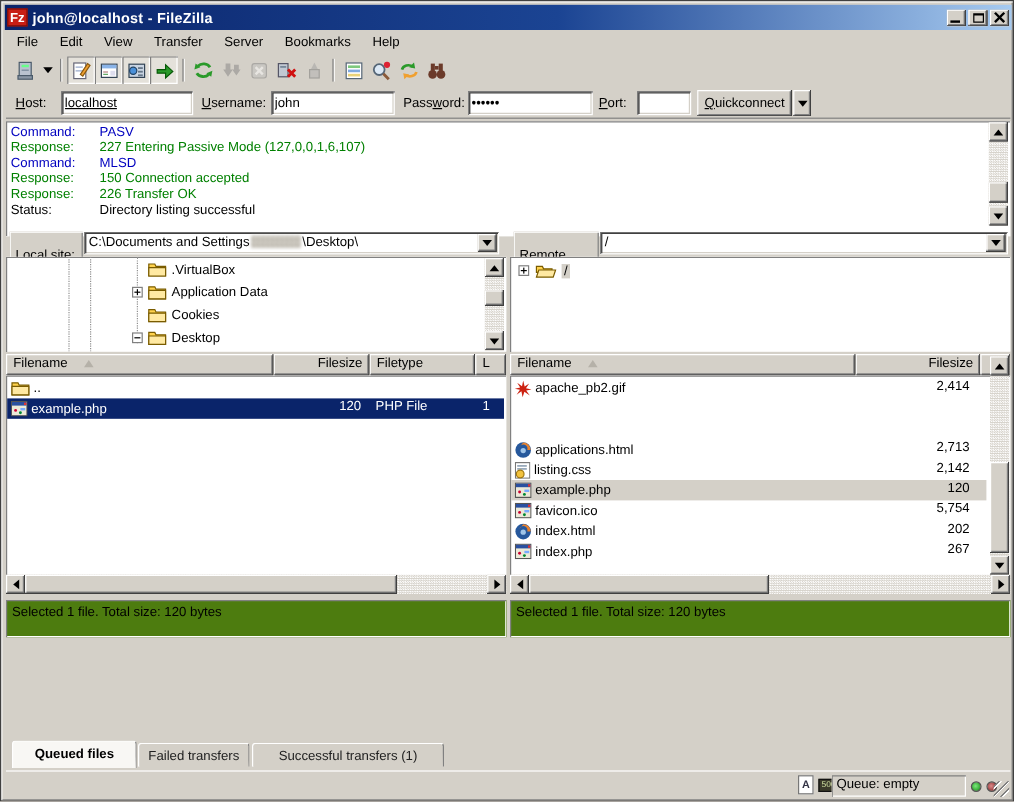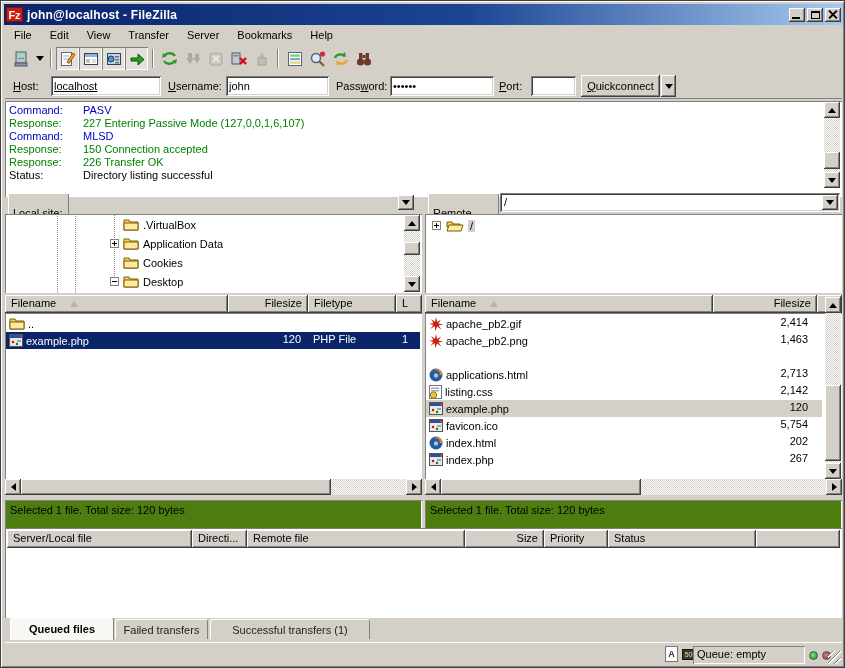--- a/index.html
+++ b/index.html
@@ -292,20 +292,21 @@
           <span class="tri-u"></span>
         </div>
       <div class="sb-thumb" style="top:50px; height:17px; width:16px"></div>
       <div class="sb-btn" style="bottom:0">
           <span class="tri-d"></span>
         </div>
     </div>
   </div>
 
   <div class="site-label" style="left:7px; width:61px">Local site:</div>
+  <div class="combo" style="left:69px; width:346px"><span>C:\Documents and Settings</span><span class="blurred"></span><span>\Desktop\</span></div>
   <div class="combo-btn" style="left:397px">
       <span class="tri-d"></span>
     </div>
   <div class="site-label" style="left:427px; width:71px">Remote site:</div>
   <div class="combo" style="left:499px; width:340px"><span>/</span></div>
   <div class="combo-btn" style="left:821px">
       <span class="tri-d"></span>
     </div>
 
   <div class="tree" style="left:4px; width:417px">
@@ -398,27 +399,20 @@
   <div class="hdr-cell" style="left:816px; width:25px"></div>
 
   <div class="listpane" style="left:424px; width:417px">
     <div class="frow" style="top:2px; width:396px">
       <svg width="14" height="14" style="margin-left:3px">
           <path d="M7 0 L8.2 5 L12 2.5 L9.3 6.5 L14 7.5 L9.5 8.5 L12.5 12.5 L8 9.5 L6.5 14 L5.5 9 L1.5 12 L4.3 7.8 L0 7 L4.5 6 L2 2 L6 4.8 Z" fill="#cc2211"></path>
         </svg>
       <span class="fname">apache_pb2.gif</span>
       <span class="cell num" style="left:288px; width:94px">2,414</span>
     </div>
-    <div class="frow" style="top:19px; width:396px">
-      <svg width="14" height="14" style="margin-left:3px">
-          <path d="M7 0 L8.2 5 L12 2.5 L9.3 6.5 L14 7.5 L9.5 8.5 L12.5 12.5 L8 9.5 L6.5 14 L5.5 9 L1.5 12 L4.3 7.8 L0 7 L4.5 6 L2 2 L6 4.8 Z" fill="#cc2211"></path>
-        </svg>
-      <span class="fname">apache_pb2.png</span>
-      <span class="cell num" style="left:288px; width:94px">1,463</span>
-    </div>
     <div class="frow" style="top:53px; width:396px">
       <svg width="14" height="14" style="margin-left:3px">
           <circle cx="7" cy="7" r="6.5" fill="#26589c"></circle>
           <path d="M7 .8 A6.2 6.2 0 0 1 13.2 7 L10.4 7 A3.4 3.4 0 0 0 3.8 4.8 Z" fill="#e8822e"></path>
           <circle cx="7" cy="7.5" r="2.2" fill="#9fc4e8"></circle>
         </svg>
       <span class="fname">applications.html</span>
       <span class="cell num" style="left:288px; width:94px">2,713</span>
     </div>
     <div class="frow" style="top:70px; width:396px">
@@ -502,29 +496,20 @@
       </div>
     <div class="sb-thumb" style="left:16px; width:200px; height:16px"></div>
     <div class="sb-btn" style="right:0">
         <span class="tri-r"></span>
       </div>
   </div>
 
   <div class="status-line" style="left:4px; width:417px">Selected 1 file. Total size: 120 bytes</div>
   <div class="status-line" style="left:424px; width:417px">Selected 1 file. Total size: 120 bytes</div>
 
-  <div id="queue">
-    <div class="qhdr" style="left:2px; width:185px">Server/Local file</div>
-    <div class="qhdr" style="left:187px; width:55px">Directi...</div>
-    <div class="qhdr" style="left:242px; width:218px">Remote file</div>
-    <div class="qhdr hdr-right" style="left:460px; width:79px">Size</div>
-    <div class="qhdr" style="left:539px; width:64px">Priority</div>
-    <div class="qhdr" style="left:603px; width:148px">Status</div>
-    <div class="qhdr" style="left:751px; width:84px"></div>
-  </div>
 
   <div class="tab active" style="left:9px; width:104px">Queued files</div>
   <div class="tab" style="left:114px; width:93px">Failed transfers</div>
   <div class="tab" style="left:209px; width:160px">Successful transfers (1)</div>
 
   <div id="statusbar">
     <div id="dtype-icon">A</div>
     <div id="speed-badge">500</div>
     <div id="queuebox">Queue: empty</div>
     <div class="led" id="led-green"></div>

